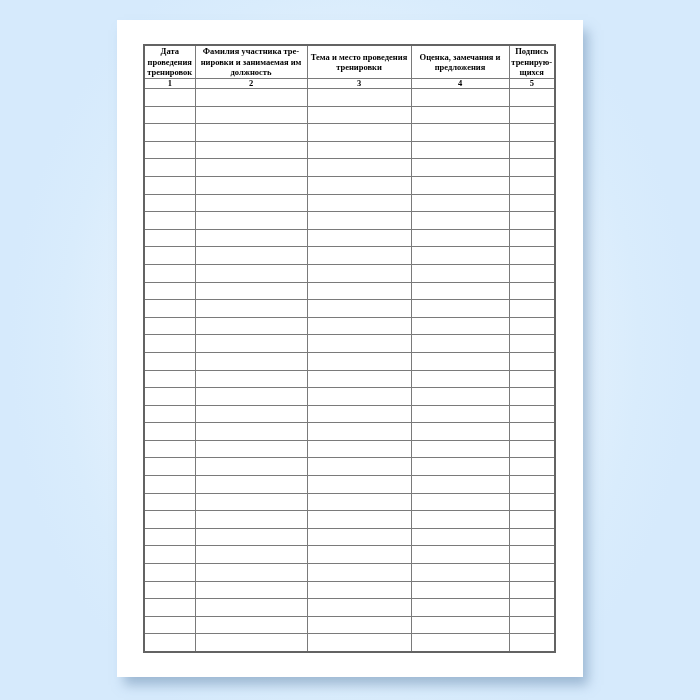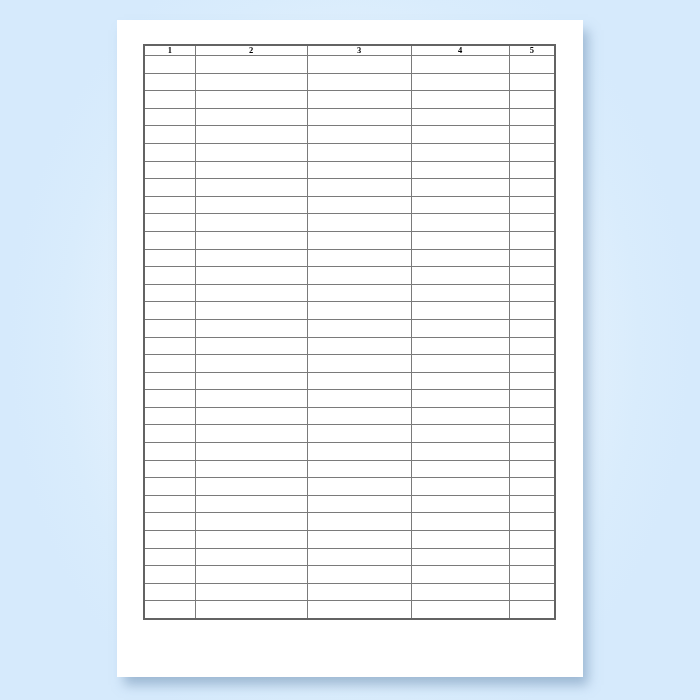--- a/index.html
+++ b/index.html
@@ -53,20 +53,35 @@
   <table class="journal">
     <colgroup>
       <col class="c1">
         <col class="c2">
         <col class="c3">
         <col class="c4">
         <col class="c5">
     </colgroup>
     <thead>
       <tr>
+        <th class="hdr">Дата
+проведения
+тренировок</th>
+        <th class="hdr">Фамилия участника тре-
+нировки и занимаемая им
+должность</th>
+        <th class="hdr">Тема и место проведения
+тренировки</th>
+        <th class="hdr">Оценка, замечания и
+предложения</th>
+        <th class="hdr">Подпись
+тренирую-
+щихся</th>
+      </tr>
+      <tr>
         <td class="num">1</td>
         <td class="num">2</td>
         <td class="num">3</td>
         <td class="num">4</td>
         <td class="num">5</td>
       </tr>
     </thead>
     <tbody id="journal-body">
         <tr class="empty-row">
           <td></td>

